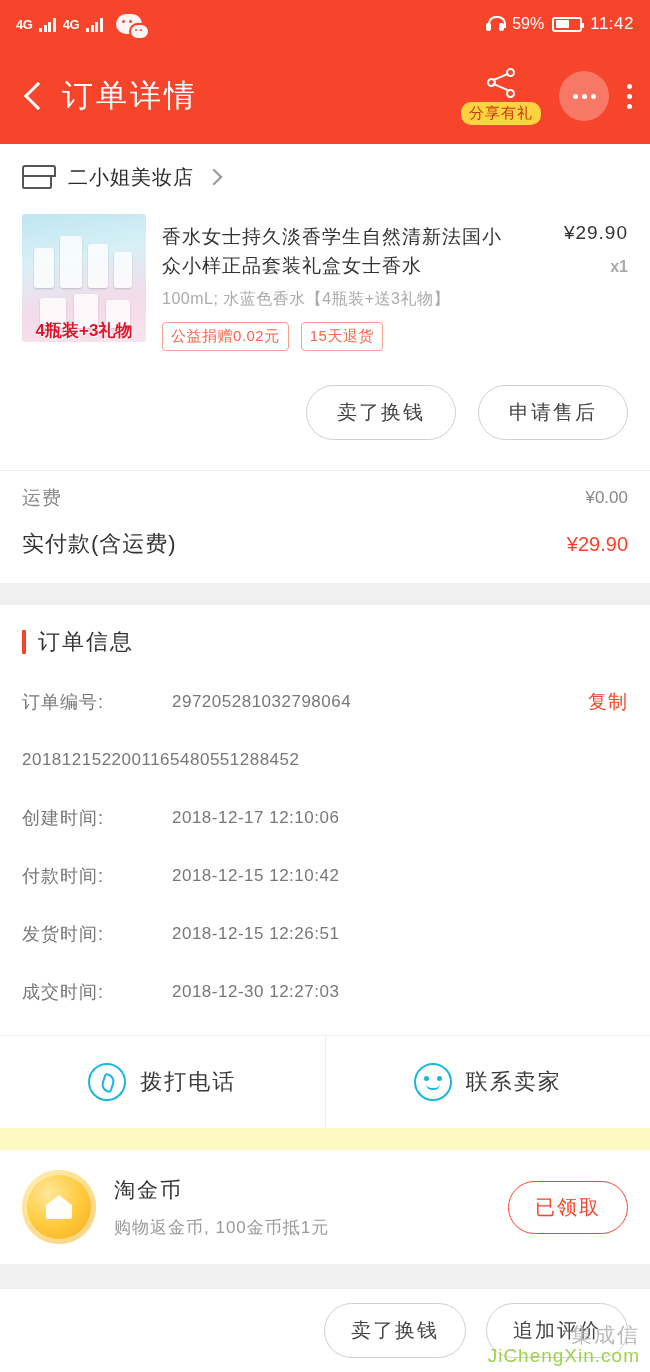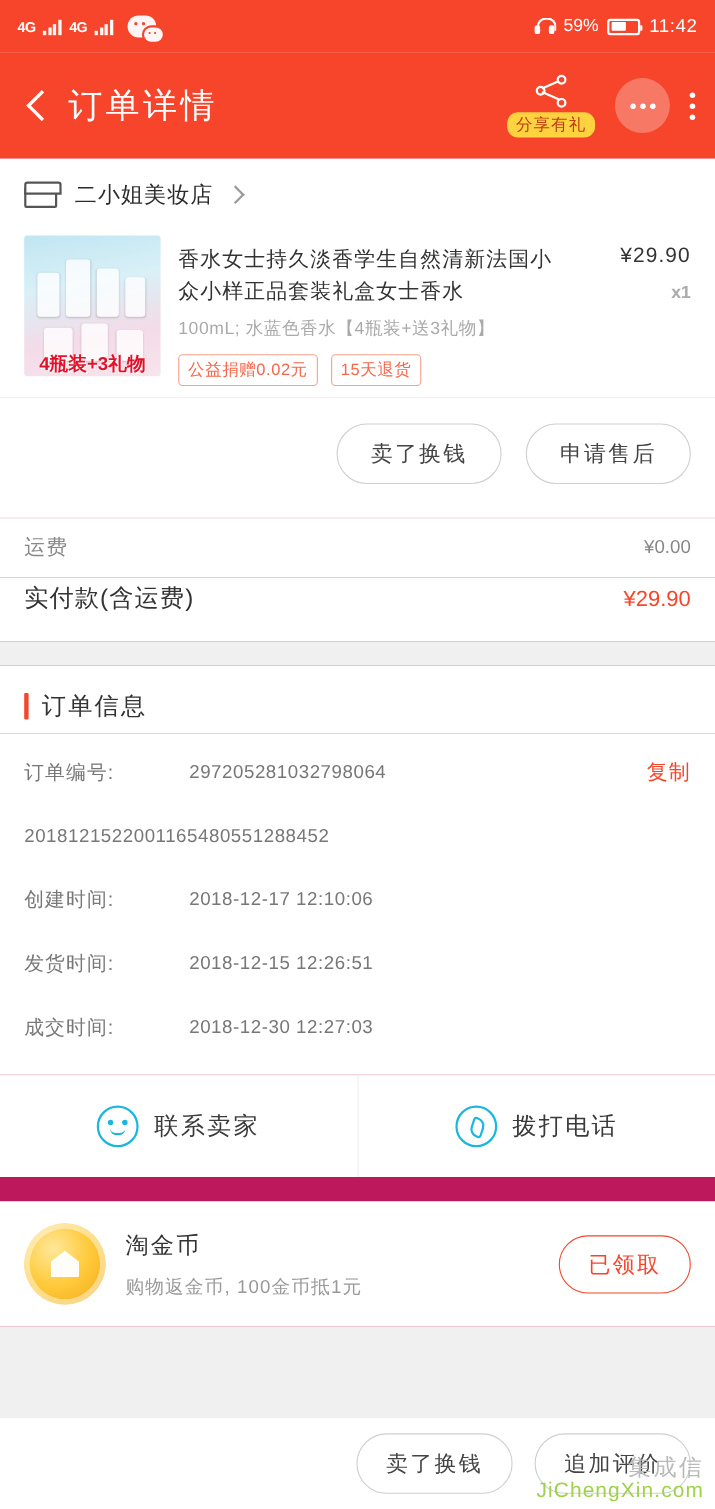--- a/index.html
+++ b/index.html
@@ -106,21 +106,21 @@
   }
   .more-btn {
     width:50px;height:50px;border-radius:50%;background:rgba(255,255,255,.28);
     display:flex;align-items:center;justify-content:center;gap:4px;
   }
   .more-btn i{ width:5px;height:5px;border-radius:50%;background:#fff;display:block; }
   .kebab { display:flex;flex-direction:column;gap:5px;align-items:center; }
   .kebab i{ width:5px;height:5px;border-radius:50%;background:#fff;display:block; }
 
   
-  .content { background:#be185d; }
+  .content { background:#fef9c3; }
   .shop-row {
     height: 66px; display:flex; align-items:center; padding: 0 22px; background:#fff;
   }
   .shop-ico { width:30px;height:24px;position:relative;flex:none;margin-right:16px; }
   .shop-ico:before{
     content:""; position:absolute; inset:5px 0 0 0; border:2px solid #555; border-radius:2px;
   }
   .shop-ico:after{
     content:""; position:absolute; left:0; top:0; width:100%; height:8px;
     border:2px solid #555; border-radius:3px 3px 0 0; background:#fff;
@@ -375,42 +375,46 @@
       <span class="copy-btn">复制</span>
     </div>
     <div class="info-row">
       <span class="info-val">2018121522001165480551288452</span>
     </div>
     <div class="info-row">
       <span class="info-key">创建时间:</span>
       <span class="info-val">2018-12-17 12:10:06</span>
     </div>
     <div class="info-row">
+      <span class="info-key">付款时间:</span>
+      <span class="info-val">2018-12-15 12:10:42</span>
+    </div>
+    <div class="info-row">
       <span class="info-key">发货时间:</span>
       <span class="info-val">2018-12-15 12:26:51</span>
     </div>
     <div class="info-row">
       <span class="info-key">成交时间:</span>
       <span class="info-val">2018-12-30 12:27:03</span>
     </div>
   </div>
 
   <div class="contact-row">
+    <div class="contact-item">
+      <span class="ico-circle phone">
+          <i></i>
+        </span>
+      <span class="c-label">拨打电话</span>
+    </div>
     <div class="contact-item">
       <span class="ico-circle smile">
           <i></i>
         </span>
       <span class="c-label">联系卖家</span>
     </div>
-    <div class="contact-item">
-      <span class="ico-circle phone">
-          <i></i>
-        </span>
-      <span class="c-label">拨打电话</span>
-    </div>
   </div>
 
   <div class="coin-sec">
     <span class="coin">
         <i></i>
       </span>
     <span class="coin-txt">
       <span class="coin-title" style="display:block">淘金币</span>
       <span class="coin-sub" style="display:block">购物返金币, 100金币抵1元</span>
     </span>

